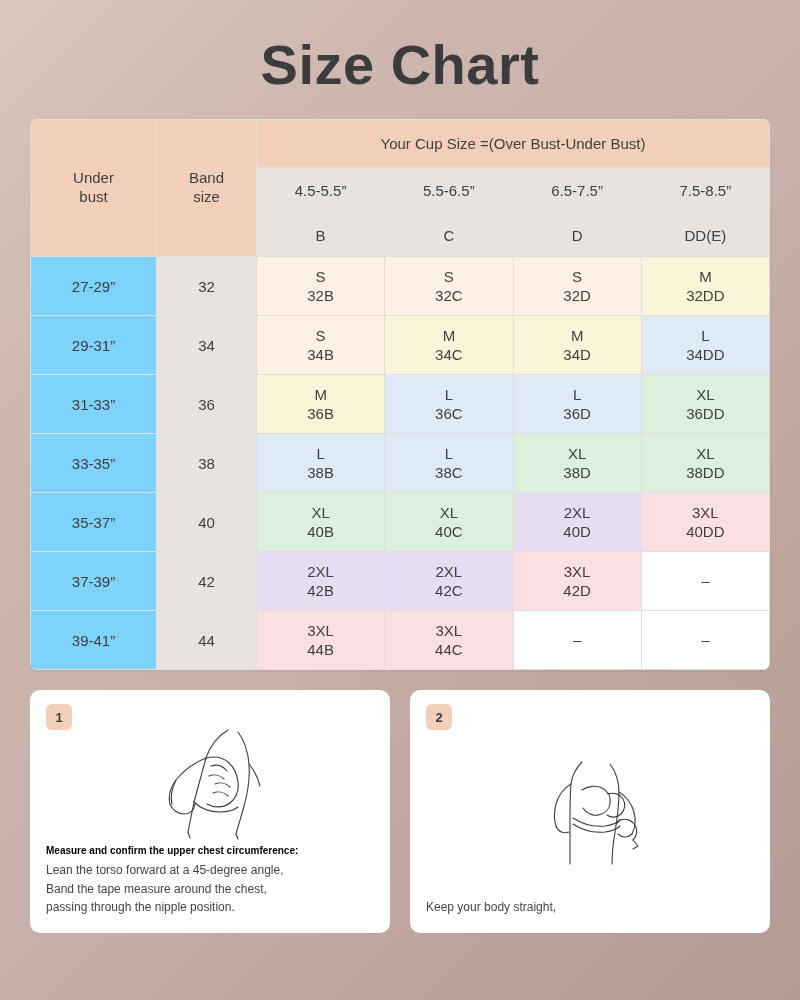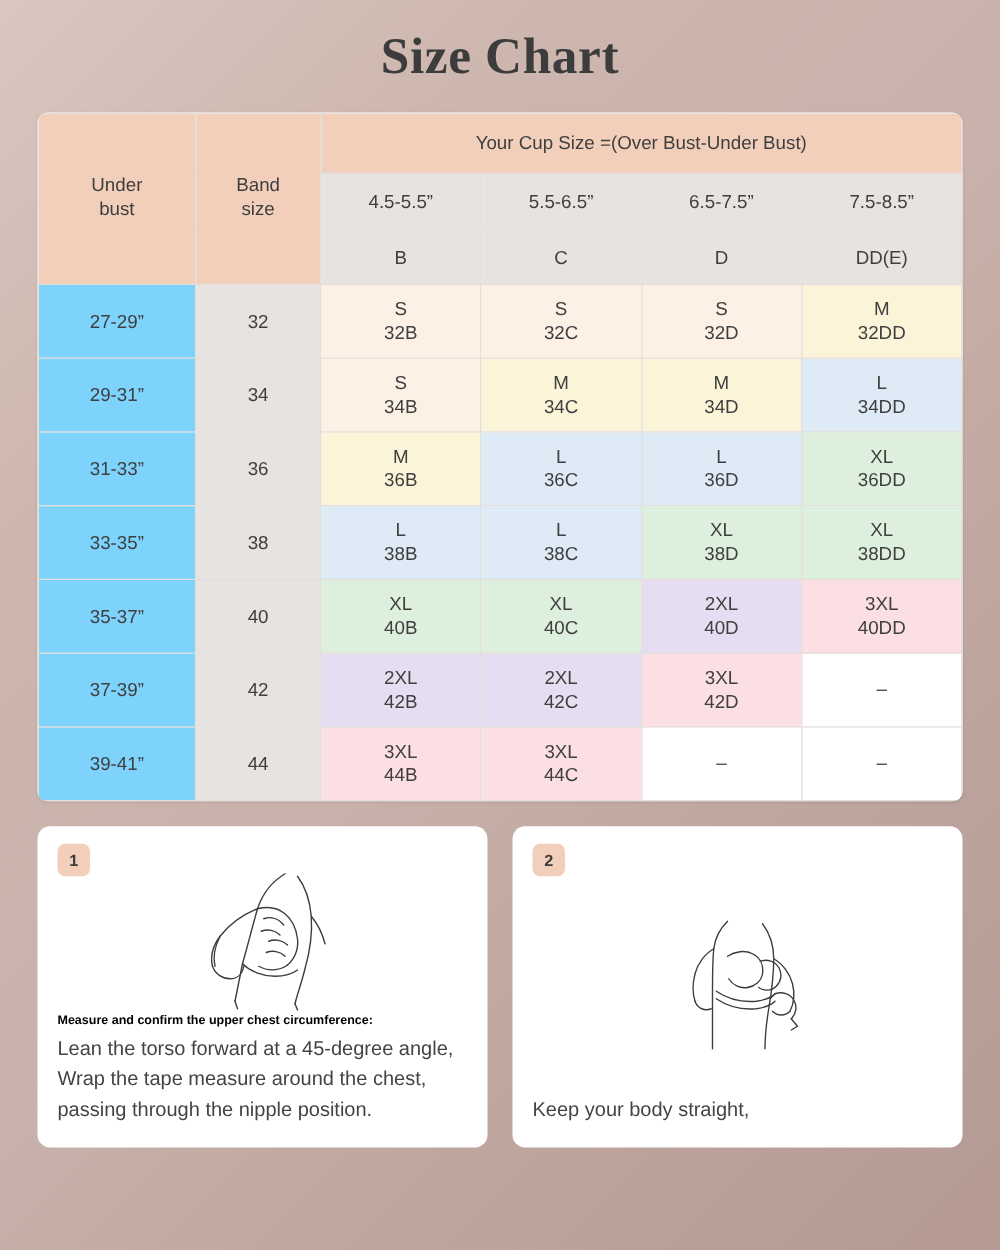--- a/index.html
+++ b/index.html
@@ -13,27 +13,27 @@
     overflow: hidden;
   }
   .page {
     width: 800px;
     height: 1000px;
     padding: 0 30px;
     position: relative;
   }
   .title {
     text-align: center;
-    font-size: 41px;
+    font-size: 56px;
     font-weight: bold;
     color: #3c3c3c;
     letter-spacing: 0.5px;
-    padding-top: 20px;
+    padding-top: 32px;
     padding-bottom: 22px;
-    font-family: Liberation Serif, serif;
+    font-family: Liberation Sans, sans-serif;
   }
 
   
   table.size-chart {
     width: 740px;
     border-collapse: collapse;
     table-layout: fixed;
     background: #ffffff;
     border-radius: 8px;
     overflow: hidden;
@@ -131,21 +131,21 @@
     margin-top: -6px;
   }
   .card-title {
     font-size: 10px;
     font-weight: bold;
     color: #000000;
     line-height: 1.45;
     margin-bottom: 3px;
   }
   .card-body {
-    font-size: 16px;
+    font-size: 12px;
     color: #444;
     line-height: 1.55;
   }
 </style>
 </head>
 <body>
 
 <div class="page">
 
   <div class="title">Size Chart</div>
@@ -344,21 +344,21 @@
           <path d="M99 50 C104 48 110 49 114 53"></path>
           <path d="M103 67 C108 65 114 66 118 70"></path>
           <path d="M84 76 C90 82 100 86 110 86 C118 86 124 84 128 81"></path>
           <path d="M78 106 L80 112"></path>
           <path d="M126 108 L128 113"></path>
         </svg>
       </div>
       <div class="card-title">Measure and confirm the upper chest circumference:</div>
       <div class="card-body">
         <div>Lean the torso forward at a 45-degree angle,</div>
-        <div>Wrap the tape measure around the chest,</div>
+        <div>Band the tape measure around the chest,</div>
         <div>passing through the nipple position.</div>
       </div>
     </div>
 
     <div class="card">
       <div class="badge">2</div>
       <div class="fig">
         <svg width="200" height="115" viewBox="0 0 200 115" fill="none" stroke="#3c3c3c" stroke-width="1.1" stroke-linecap="round" stroke-linejoin="round">
           <path d="M92 8 C86 14 82 22 81 30 C80 40 80 52 80 62 C80 78 80 94 80 110"></path>
           <path d="M120 10 C126 18 129 28 129 38 C129 52 127 66 125 78 C123 90 122 100 122 110"></path>

